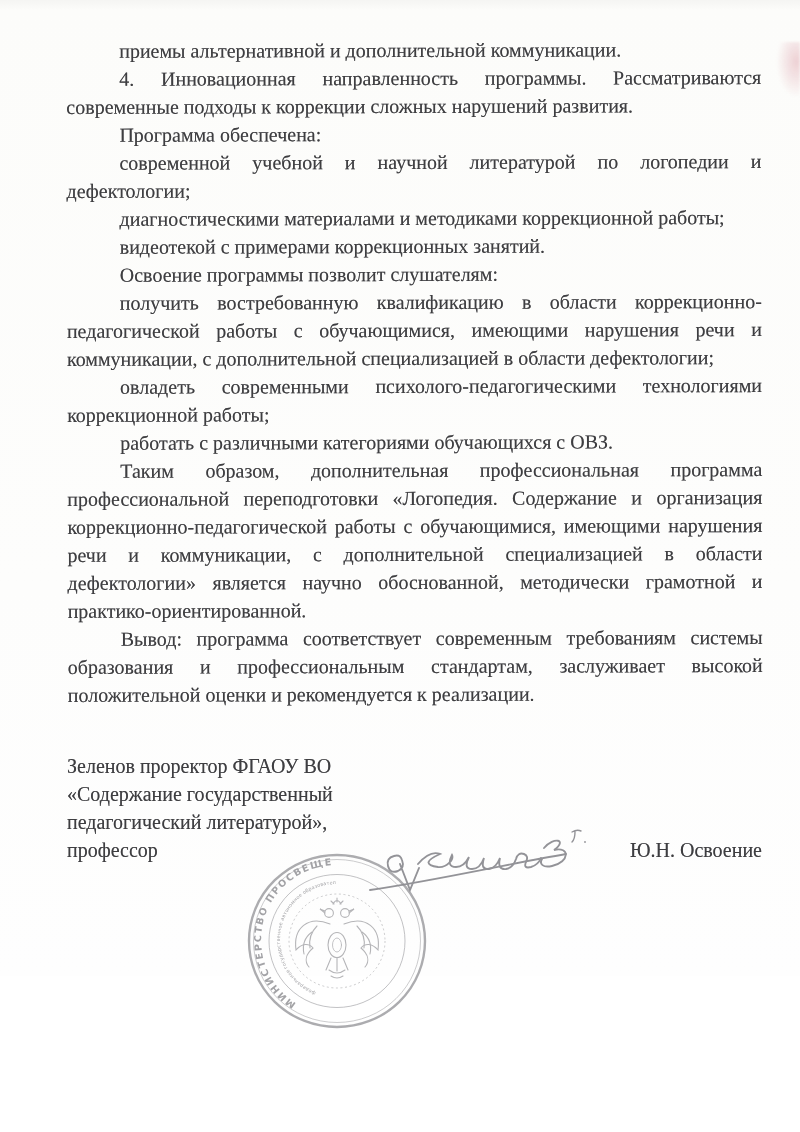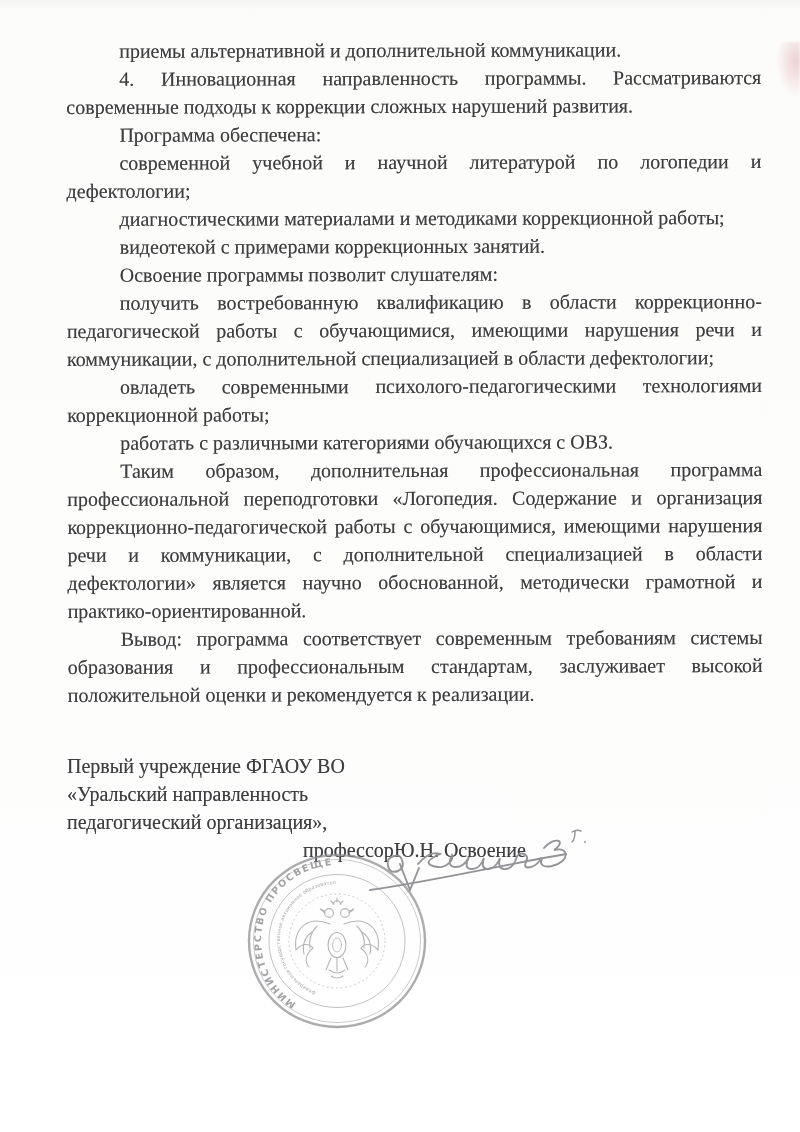--- a/index.html
+++ b/index.html
@@ -34,21 +34,21 @@
     position: absolute;
     left: 67px; top: 752px; width: 695px;
     color: #3e3e41;
     font-size: 20px;
     line-height: 28px;
     text-shadow: 0 0 0.5px rgba(62,62,65,0.55);
   }
   .sig-block p { margin: 0; }
   .sig-last-line {
     display: flex;
-    justify-content: center;
+    justify-content: space-between;
     align-items: baseline;
   }
   .date-line {
     position: absolute;
     left: 70px; top: 936px;
     color: #3e3e41;
     font-size: 20px;
     text-shadow: 0 0 0.5px rgba(62,62,65,0.55);
   }
   
@@ -102,23 +102,23 @@
     <p>видеотекой с примерами коррекционных занятий.</p>
     <p>Освоение программы позволит слушателям:</p>
     <p>получить востребованную квалификацию в области коррекционно-педагогической работы с обучающимися, имеющими нарушения речи и коммуникации, с дополнительной специализацией в области дефектологии;</p>
     <p>овладеть современными психолого-педагогическими технологиями коррекционной работы;</p>
     <p>работать с различными категориями обучающихся с ОВЗ.</p>
     <p>Таким образом, дополнительная профессиональная программа профессиональной переподготовки «Логопедия. Содержание и организация коррекционно-педагогической работы с обучающимися, имеющими нарушения речи и коммуникации, с дополнительной специализацией в области дефектологии» является научно обоснованной, методически грамотной и практико-ориентированной.</p>
     <p>Вывод: программа соответствует современным требованиям системы образования и профессиональным стандартам, заслуживает высокой положительной оценки и рекомендуется к реализации.</p>
   </div>
 
   <div class="sig-block">
-    <p>Первый учреждение ФГАОУ ВО</p>
-    <p>«Уральский направленность</p>
-    <p>педагогический организация»,</p>
+    <p>Зеленов проректор ФГАОУ ВО</p>
+    <p>«Содержание государственный</p>
+    <p>педагогический литературой»,</p>
     <p class="sig-last-line">
       <span>профессор</span>
       <span>Ю.Н. Освоение</span>
     </p>
   </div>
 
 
   <svg class="stamp" viewBox="0 0 182 178" xmlns="http://www.w3.org/2000/svg">
     <g stroke="#8f8f93" fill="none">
       <ellipse cx="91" cy="89" rx="88" ry="86" stroke-width="2.4" opacity="0.9"></ellipse>

